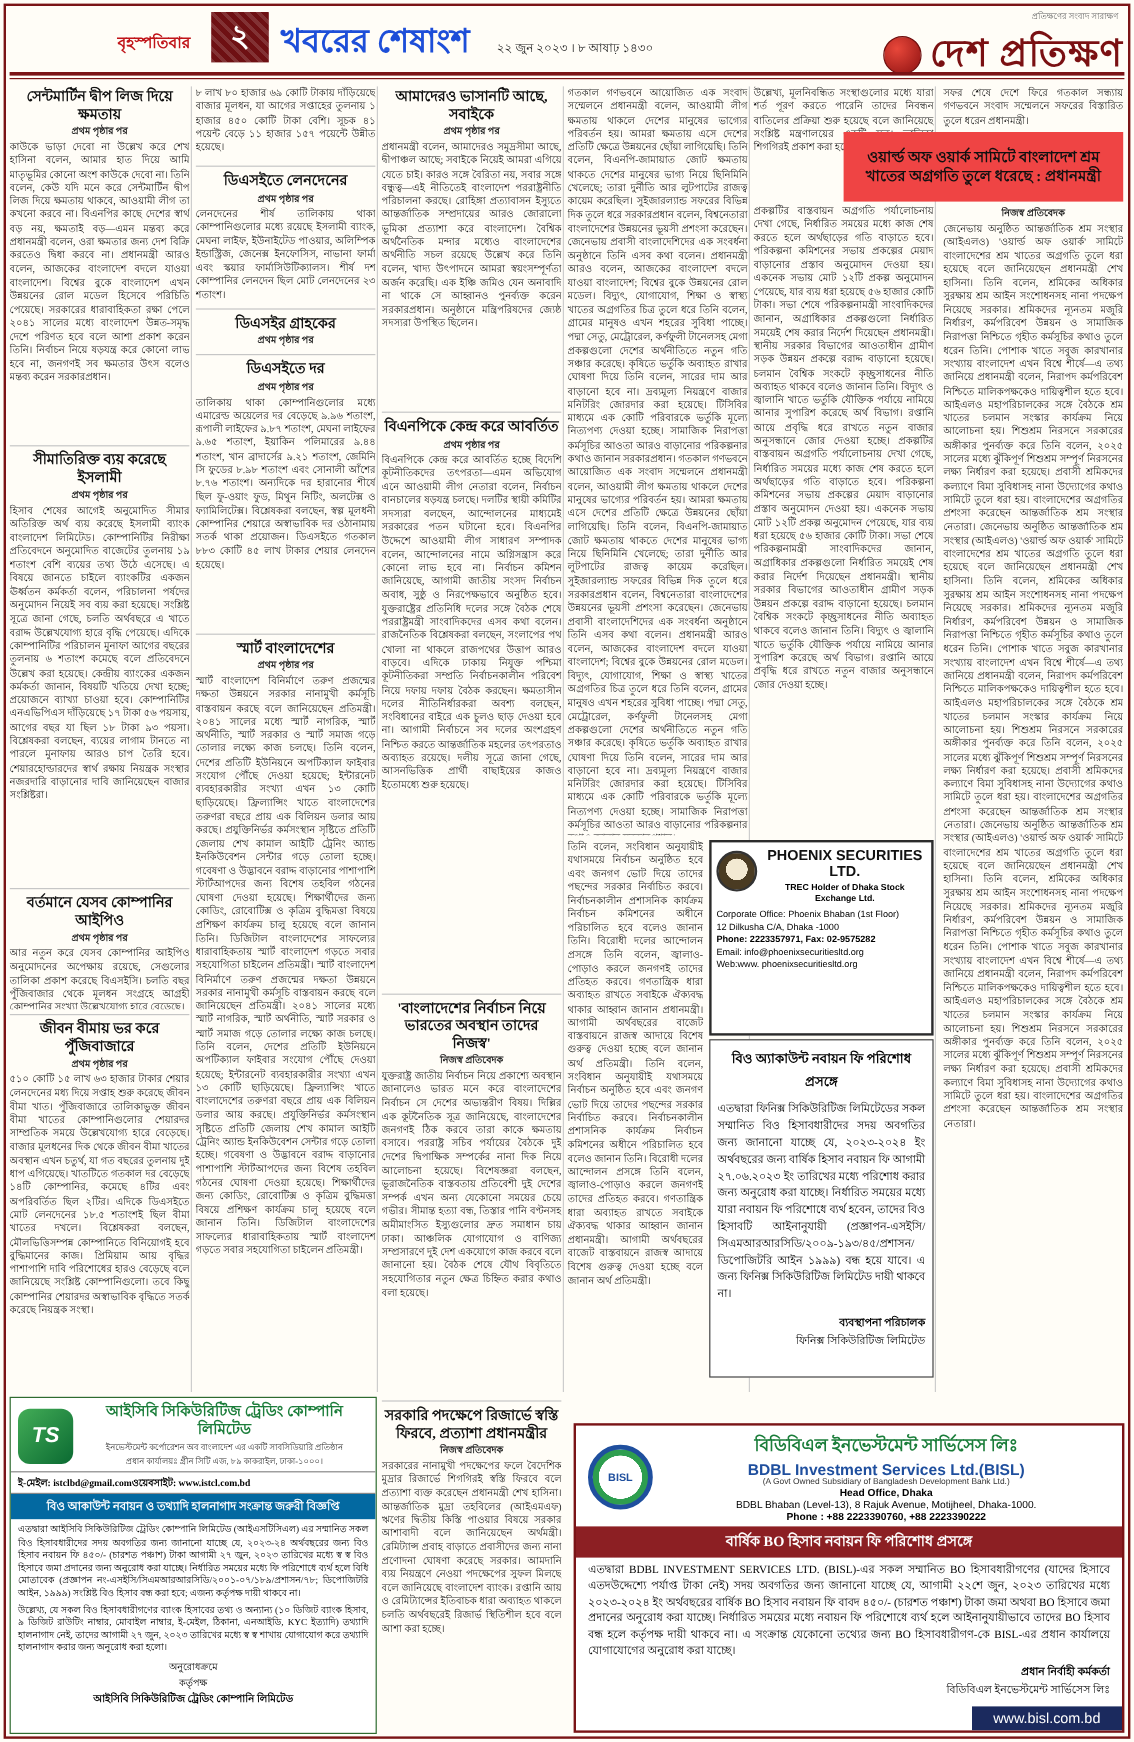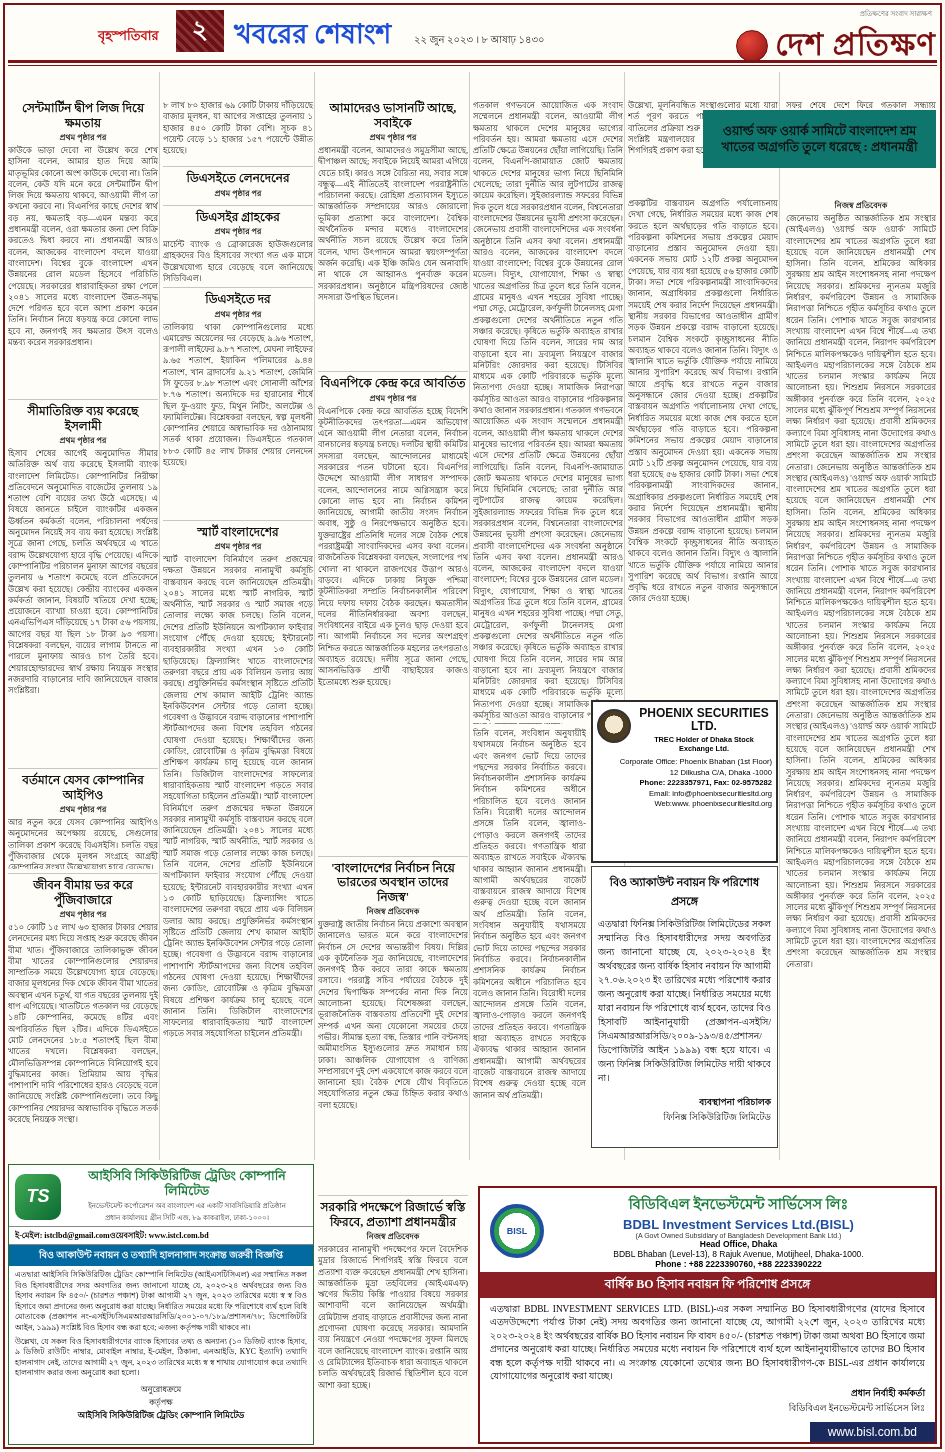--- a/index.html
+++ b/index.html
@@ -1,21 +1,21 @@
 <!DOCTYPE html>
 <html><head>
 <meta charset="utf-8">
 <style>
   *{margin:0;padding:0;box-sizing:border-box;}
   html,body{background:#e9e9e9;}
   body{font-family:"Liberation Serif", serif;}
   .page{position:relative;width:945px;height:1452px;background:#fffdf7;margin:0 auto;overflow:hidden;}
   .frame{position:absolute;inset:3px;border:2px solid #7a1416;}
   .abs{position:absolute;}
-  .col{position:absolute;overflow:hidden;margin-top:28px;}
+  .col{position:absolute;overflow:hidden;}
   .art{margin-bottom:4px;}
   .art + .art{border-top:1px solid #c6c6c6;padding-top:3px;}
   .head{font-weight:700;text-align:center;font-size:12px;line-height:14.5px;color:#101010;padding:1px 2px 2px;}
   .kick{font-weight:700;text-align:center;font-size:8px;line-height:11px;padding-bottom:2px;color:#222;}
   .bodytxt{font-size:8.3px;line-height:11.3px;text-align:justify;overflow:hidden;color:#1c1c1c;}
   .vr{position:absolute;width:1px;background:#cdcdcd;}
   .adbox{position:absolute;background:#fff;overflow:hidden;}
   .sans{font-family:"Liberation Sans", sans-serif;}
   .band{color:#fff;font-weight:700;text-align:center;}
 </style>
@@ -69,25 +69,25 @@
     </div>
   </div>
 
   <div class="col" style="left:163px;top:72px;width:150px;height:1088px;">
     <div class="art">
       <div class="bodytxt" style="height:62px;">৮ লাখ ৮০ হাজার ৬৯ কোটি টাকায় দাঁড়িয়েছে বাজার মূলধন, যা আগের সপ্তাহের তুলনায় ১ হাজার ৪৫০ কোটি টাকা বেশি। সূচক ৪১ পয়েন্ট বেড়ে ১১ হাজার ১৫৭ পয়েন্টে উন্নীত হয়েছে।</div>
     </div>
     <div class="art">
       <div class="head">ডিএসইতে লেনদেনের</div>
       <div class="kick">প্রথম পৃষ্ঠার পর</div>
+      <div class="bodytxt" style="height:80px;">লেনদেনের শীর্ষ তালিকায় থাকা কোম্পানিগুলোর মধ্যে রয়েছে ইসলামী ব্যাংক, মেঘনা লাইফ, ইউনাইটেড পাওয়ার, অলিম্পিক ইন্ডাস্ট্রিজ, জেনেক্স ইনফোসিস, নাভানা ফার্মা এবং স্কয়ার ফার্মাসিউটিক্যালস। শীর্ষ দশ কোম্পানির লেনদেন ছিল মোট লেনদেনের ২৩ শতাংশ।</div>
     </div>
     <div class="art">
       <div class="head">ডিএসইর গ্রাহকের</div>
       <div class="kick">প্রথম পৃষ্ঠার পর</div>
-      <div class="bodytxt" style="height:44px;">মার্চেন্ট ব্যাংক ও ব্রোকারেজ হাউজগুলোর গ্রাহকদের বিও হিসাবের সংখ্যা গত এক মাসে উল্লেখযোগ্য হারে বেড়েছে বলে জানিয়েছে সিডিবিএল।</div>
     </div>
     <div class="art">
       <div class="head">ডিএসইতে দর</div>
       <div class="kick">প্রথম পৃষ্ঠার পর</div>
       <div class="bodytxt" style="height:194px;">তালিকায় থাকা কোম্পানিগুলোর মধ্যে এমারেল্ড অয়েলের দর বেড়েছে ৯.৯৬ শতাংশ, রূপালী লাইফের ৯.৮৭ শতাংশ, মেঘনা লাইফের ৯.৬৫ শতাংশ, ইয়াকিন পলিমারের ৯.৪৪ শতাংশ, খান ব্রাদার্সের ৯.২১ শতাংশ, জেমিনি সি ফুডের ৮.৯৮ শতাংশ এবং সোনালী আঁশের ৮.৭৬ শতাংশ। অন্যদিকে দর হারানোর শীর্ষে ছিল ফু-ওয়াং ফুড, মিথুন নিটিং, অলটেক্স ও ফ্যামিলিটেক্স। বিশ্লেষকরা বলছেন, স্বল্প মূলধনী কোম্পানির শেয়ারে অস্বাভাবিক দর ওঠানামায় সতর্ক থাকা প্রয়োজন। ডিএসইতে গতকাল ৮৮৩ কোটি ৪৫ লাখ টাকার শেয়ার লেনদেন হয়েছে।</div>
     </div>
     <div class="art">
       <div class="head">স্মার্ট বাংলাদেশের</div>
       <div class="kick">প্রথম পৃষ্ঠার পর</div>
       <div class="bodytxt" style="height:560px;">স্মার্ট বাংলাদেশ বিনির্মাণে তরুণ প্রজন্মের দক্ষতা উন্নয়নে সরকার নানামুখী কর্মসূচি বাস্তবায়ন করছে বলে জানিয়েছেন প্রতিমন্ত্রী। ২০৪১ সালের মধ্যে স্মার্ট নাগরিক, স্মার্ট অর্থনীতি, স্মার্ট সরকার ও স্মার্ট সমাজ গড়ে তোলার লক্ষ্যে কাজ চলছে। তিনি বলেন, দেশের প্রতিটি ইউনিয়নে অপটিক্যাল ফাইবার সংযোগ পৌঁছে দেওয়া হয়েছে; ইন্টারনেট ব্যবহারকারীর সংখ্যা এখন ১৩ কোটি ছাড়িয়েছে। ফ্রিল্যান্সিং খাতে বাংলাদেশের তরুণরা বছরে প্রায় এক বিলিয়ন ডলার আয় করছে। প্রযুক্তিনির্ভর কর্মসংস্থান সৃষ্টিতে প্রতিটি জেলায় শেখ কামাল আইটি ট্রেনিং অ্যান্ড ইনকিউবেশন সেন্টার গড়ে তোলা হচ্ছে। গবেষণা ও উদ্ভাবনে বরাদ্দ বাড়ানোর পাশাপাশি স্টার্টআপদের জন্য বিশেষ তহবিল গঠনের ঘোষণা দেওয়া হয়েছে। শিক্ষার্থীদের জন্য কোডিং, রোবোটিক্স ও কৃত্রিম বুদ্ধিমত্তা বিষয়ে প্রশিক্ষণ কার্যক্রম চালু হয়েছে বলে জানান তিনি। ডিজিটাল বাংলাদেশের সাফল্যের ধারাবাহিকতায় স্মার্ট বাংলাদেশ গড়তে সবার সহযোগিতা চাইলেন প্রতিমন্ত্রী। স্মার্ট বাংলাদেশ বিনির্মাণে তরুণ প্রজন্মের দক্ষতা উন্নয়নে সরকার নানামুখী কর্মসূচি বাস্তবায়ন করছে বলে জানিয়েছেন প্রতিমন্ত্রী। ২০৪১ সালের মধ্যে স্মার্ট নাগরিক, স্মার্ট অর্থনীতি, স্মার্ট সরকার ও স্মার্ট সমাজ গড়ে তোলার লক্ষ্যে কাজ চলছে। তিনি বলেন, দেশের প্রতিটি ইউনিয়নে অপটিক্যাল ফাইবার সংযোগ পৌঁছে দেওয়া হয়েছে; ইন্টারনেট ব্যবহারকারীর সংখ্যা এখন ১৩ কোটি ছাড়িয়েছে। ফ্রিল্যান্সিং খাতে বাংলাদেশের তরুণরা বছরে প্রায় এক বিলিয়ন ডলার আয় করছে। প্রযুক্তিনির্ভর কর্মসংস্থান সৃষ্টিতে প্রতিটি জেলায় শেখ কামাল আইটি ট্রেনিং অ্যান্ড ইনকিউবেশন সেন্টার গড়ে তোলা হচ্ছে। গবেষণা ও উদ্ভাবনে বরাদ্দ বাড়ানোর পাশাপাশি স্টার্টআপদের জন্য বিশেষ তহবিল গঠনের ঘোষণা দেওয়া হয়েছে। শিক্ষার্থীদের জন্য কোডিং, রোবোটিক্স ও কৃত্রিম বুদ্ধিমত্তা বিষয়ে প্রশিক্ষণ কার্যক্রম চালু হয়েছে বলে জানান তিনি। ডিজিটাল বাংলাদেশের সাফল্যের ধারাবাহিকতায় স্মার্ট বাংলাদেশ গড়তে সবার সহযোগিতা চাইলেন প্রতিমন্ত্রী।</div>
@@ -127,37 +127,37 @@
   <div class="col" style="left:628px;top:72px;width:150px;height:94px;">
     <div class="bodytxt" style="height:94px;">উল্লেখ্য, মূলনিবন্ধিত সংস্থাগুলোর মধ্যে যারা শর্ত পূরণ করতে পারেনি তাদের নিবন্ধন বাতিলের প্রক্রিয়া শুরু হয়েছে বলে জানিয়েছে সংশ্লিষ্ট মন্ত্রণালয়ের একটি সূত্র। তালিকা শিগগিরই প্রকাশ করা হবে।</div>
   </div>
   <div class="col" style="left:628px;top:170px;width:150px;height:528px;">
     <div class="bodytxt" style="height:528px;">প্রকল্পটির বাস্তবায়ন অগ্রগতি পর্যালোচনায় দেখা গেছে, নির্ধারিত সময়ের মধ্যে কাজ শেষ করতে হলে অর্থছাড়ের গতি বাড়াতে হবে। পরিকল্পনা কমিশনের সভায় প্রকল্পের মেয়াদ বাড়ানোর প্রস্তাব অনুমোদন দেওয়া হয়। একনেক সভায় মোট ১২টি প্রকল্প অনুমোদন পেয়েছে, যার ব্যয় ধরা হয়েছে ৫৬ হাজার কোটি টাকা। সভা শেষে পরিকল্পনামন্ত্রী সাংবাদিকদের জানান, অগ্রাধিকার প্রকল্পগুলো নির্ধারিত সময়েই শেষ করার নির্দেশ দিয়েছেন প্রধানমন্ত্রী। স্থানীয় সরকার বিভাগের আওতাধীন গ্রামীণ সড়ক উন্নয়ন প্রকল্পে বরাদ্দ বাড়ানো হয়েছে। চলমান বৈশ্বিক সংকটে কৃচ্ছ্রসাধনের নীতি অব্যাহত থাকবে বলেও জানান তিনি। বিদ্যুৎ ও জ্বালানি খাতে ভর্তুকি যৌক্তিক পর্যায়ে নামিয়ে আনার সুপারিশ করেছে অর্থ বিভাগ। রপ্তানি আয়ে প্রবৃদ্ধি ধরে রাখতে নতুন বাজার অনুসন্ধানে জোর দেওয়া হচ্ছে। প্রকল্পটির বাস্তবায়ন অগ্রগতি পর্যালোচনায় দেখা গেছে, নির্ধারিত সময়ের মধ্যে কাজ শেষ করতে হলে অর্থছাড়ের গতি বাড়াতে হবে। পরিকল্পনা কমিশনের সভায় প্রকল্পের মেয়াদ বাড়ানোর প্রস্তাব অনুমোদন দেওয়া হয়। একনেক সভায় মোট ১২টি প্রকল্প অনুমোদন পেয়েছে, যার ব্যয় ধরা হয়েছে ৫৬ হাজার কোটি টাকা। সভা শেষে পরিকল্পনামন্ত্রী সাংবাদিকদের জানান, অগ্রাধিকার প্রকল্পগুলো নির্ধারিত সময়েই শেষ করার নির্দেশ দিয়েছেন প্রধানমন্ত্রী। স্থানীয় সরকার বিভাগের আওতাধীন গ্রামীণ সড়ক উন্নয়ন প্রকল্পে বরাদ্দ বাড়ানো হয়েছে। চলমান বৈশ্বিক সংকটে কৃচ্ছ্রসাধনের নীতি অব্যাহত থাকবে বলেও জানান তিনি। বিদ্যুৎ ও জ্বালানি খাতে ভর্তুকি যৌক্তিক পর্যায়ে নামিয়ে আনার সুপারিশ করেছে অর্থ বিভাগ। রপ্তানি আয়ে প্রবৃদ্ধি ধরে রাখতে নতুন বাজার অনুসন্ধানে জোর দেওয়া হচ্ছে।</div>
   </div>
 
   <div class="col" style="left:786px;top:72px;width:150px;height:36px;">
     <div class="bodytxt" style="height:36px;">সফর শেষে দেশে ফিরে গতকাল সন্ধ্যায় গণভবনে সংবাদ সম্মেলনে সফরের বিস্তারিত তুলে ধরেন প্রধানমন্ত্রী।</div>
   </div>
-  <div class="abs" style="left:703px;top:110px;width:233px;height:58px;background:#0f766e;display:flex;align-items:center;">
+  <div class="abs" style="left:703px;top:110px;width:233px;height:58px;background:#ef4444;display:flex;align-items:center;">
     <div class="head" style="font-size:12.5px;line-height:16px;width:100%;">ওয়ার্ল্ড অফ ওয়ার্ক সামিটে বাংলাদেশ শ্রম খাতের অগ্রগতি তুলে ধরেছে : প্রধানমন্ত্রী</div>
   </div>
   <div class="col" style="left:786px;top:172px;width:150px;height:1010px;">
     <div class="kick">নিজস্ব প্রতিবেদক</div>
     <div class="bodytxt" style="height:994px;">জেনেভায় অনুষ্ঠিত আন্তর্জাতিক শ্রম সংস্থার (আইএলও) 'ওয়ার্ল্ড অফ ওয়ার্ক' সামিটে বাংলাদেশের শ্রম খাতের অগ্রগতি তুলে ধরা হয়েছে বলে জানিয়েছেন প্রধানমন্ত্রী শেখ হাসিনা। তিনি বলেন, শ্রমিকের অধিকার সুরক্ষায় শ্রম আইন সংশোধনসহ নানা পদক্ষেপ নিয়েছে সরকার। শ্রমিকদের ন্যূনতম মজুরি নির্ধারণ, কর্মপরিবেশ উন্নয়ন ও সামাজিক নিরাপত্তা নিশ্চিতে গৃহীত কর্মসূচির কথাও তুলে ধরেন তিনি। পোশাক খাতে সবুজ কারখানার সংখ্যায় বাংলাদেশ এখন বিশ্বে শীর্ষে—এ তথ্য জানিয়ে প্রধানমন্ত্রী বলেন, নিরাপদ কর্মপরিবেশ নিশ্চিতে মালিকপক্ষকেও দায়িত্বশীল হতে হবে। আইএলও মহাপরিচালকের সঙ্গে বৈঠকে শ্রম খাতের চলমান সংস্কার কার্যক্রম নিয়ে আলোচনা হয়। শিশুশ্রম নিরসনে সরকারের অঙ্গীকার পুনর্ব্যক্ত করে তিনি বলেন, ২০২৫ সালের মধ্যে ঝুঁকিপূর্ণ শিশুশ্রম সম্পূর্ণ নিরসনের লক্ষ্য নির্ধারণ করা হয়েছে। প্রবাসী শ্রমিকদের কল্যাণে বিমা সুবিধাসহ নানা উদ্যোগের কথাও সামিটে তুলে ধরা হয়। বাংলাদেশের অগ্রগতির প্রশংসা করেছেন আন্তর্জাতিক শ্রম সংস্থার নেতারা। জেনেভায় অনুষ্ঠিত আন্তর্জাতিক শ্রম সংস্থার (আইএলও) 'ওয়ার্ল্ড অফ ওয়ার্ক' সামিটে বাংলাদেশের শ্রম খাতের অগ্রগতি তুলে ধরা হয়েছে বলে জানিয়েছেন প্রধানমন্ত্রী শেখ হাসিনা। তিনি বলেন, শ্রমিকের অধিকার সুরক্ষায় শ্রম আইন সংশোধনসহ নানা পদক্ষেপ নিয়েছে সরকার। শ্রমিকদের ন্যূনতম মজুরি নির্ধারণ, কর্মপরিবেশ উন্নয়ন ও সামাজিক নিরাপত্তা নিশ্চিতে গৃহীত কর্মসূচির কথাও তুলে ধরেন তিনি। পোশাক খাতে সবুজ কারখানার সংখ্যায় বাংলাদেশ এখন বিশ্বে শীর্ষে—এ তথ্য জানিয়ে প্রধানমন্ত্রী বলেন, নিরাপদ কর্মপরিবেশ নিশ্চিতে মালিকপক্ষকেও দায়িত্বশীল হতে হবে। আইএলও মহাপরিচালকের সঙ্গে বৈঠকে শ্রম খাতের চলমান সংস্কার কার্যক্রম নিয়ে আলোচনা হয়। শিশুশ্রম নিরসনে সরকারের অঙ্গীকার পুনর্ব্যক্ত করে তিনি বলেন, ২০২৫ সালের মধ্যে ঝুঁকিপূর্ণ শিশুশ্রম সম্পূর্ণ নিরসনের লক্ষ্য নির্ধারণ করা হয়েছে। প্রবাসী শ্রমিকদের কল্যাণে বিমা সুবিধাসহ নানা উদ্যোগের কথাও সামিটে তুলে ধরা হয়। বাংলাদেশের অগ্রগতির প্রশংসা করেছেন আন্তর্জাতিক শ্রম সংস্থার নেতারা। জেনেভায় অনুষ্ঠিত আন্তর্জাতিক শ্রম সংস্থার (আইএলও) 'ওয়ার্ল্ড অফ ওয়ার্ক' সামিটে বাংলাদেশের শ্রম খাতের অগ্রগতি তুলে ধরা হয়েছে বলে জানিয়েছেন প্রধানমন্ত্রী শেখ হাসিনা। তিনি বলেন, শ্রমিকের অধিকার সুরক্ষায় শ্রম আইন সংশোধনসহ নানা পদক্ষেপ নিয়েছে সরকার। শ্রমিকদের ন্যূনতম মজুরি নির্ধারণ, কর্মপরিবেশ উন্নয়ন ও সামাজিক নিরাপত্তা নিশ্চিতে গৃহীত কর্মসূচির কথাও তুলে ধরেন তিনি। পোশাক খাতে সবুজ কারখানার সংখ্যায় বাংলাদেশ এখন বিশ্বে শীর্ষে—এ তথ্য জানিয়ে প্রধানমন্ত্রী বলেন, নিরাপদ কর্মপরিবেশ নিশ্চিতে মালিকপক্ষকেও দায়িত্বশীল হতে হবে। আইএলও মহাপরিচালকের সঙ্গে বৈঠকে শ্রম খাতের চলমান সংস্কার কার্যক্রম নিয়ে আলোচনা হয়। শিশুশ্রম নিরসনে সরকারের অঙ্গীকার পুনর্ব্যক্ত করে তিনি বলেন, ২০২৫ সালের মধ্যে ঝুঁকিপূর্ণ শিশুশ্রম সম্পূর্ণ নিরসনের লক্ষ্য নির্ধারণ করা হয়েছে। প্রবাসী শ্রমিকদের কল্যাণে বিমা সুবিধাসহ নানা উদ্যোগের কথাও সামিটে তুলে ধরা হয়। বাংলাদেশের অগ্রগতির প্রশংসা করেছেন আন্তর্জাতিক শ্রম সংস্থার নেতারা।</div>
   </div>
 
   <div class="adbox sans" style="left:591px;top:700px;width:187px;height:163px;border:2px solid #2b2b2b;padding:5px 4px;">
     <div style="display:flex;gap:5px;align-items:flex-start;">
       <span style="flex:0 0 34px;width:34px;height:34px;border-radius:50%;border:2px solid #333;background:radial-gradient(circle at 50% 45%,#f3e9d2 0 40%,#4a3b22 41%);display:inline-block;margin-top:2px;"></span>
       <div style="flex:1;text-align:center;">
         <div style="font-size:12px;font-weight:700;line-height:13px;color:#111;">PHOENIX SECURITIES LTD.</div>
         <div style="font-size:7.3px;font-weight:700;margin-top:2px;">TREC Holder of Dhaka Stock Exchange Ltd.</div>
       </div>
     </div>
-    <div style="text-align:right;margin-top:4px;">
+    <div style="text-align:left;margin-top:4px;">
       <div style="font-size:7.6px;line-height:10.5px;">Corporate Office: Phoenix Bhaban (1st Floor)</div>
       <div style="font-size:7.6px;line-height:10.5px;">12 Dilkusha C/A, Dhaka -1000</div>
       <div style="font-size:7.6px;line-height:10.5px;font-weight:700;">Phone: 2223357971, Fax: 02-9575282</div>
       <div style="font-size:7.6px;line-height:10.5px;">Email: info@phoenixsecuritiesltd.org</div>
       <div style="font-size:7.6px;line-height:10.5px;">Web:www. phoenixsecuritiesltd.org</div>
     </div>
   </div>
 
   <div class="adbox" style="left:591px;top:866px;width:187px;height:282px;border:1.5px solid #444;padding:7px 6px;">
     <div style="font-size:11px;font-weight:700;text-align:center;padding-bottom:5px;">বিও অ্যাকাউন্ট নবায়ন ফি পরিশোধ প্রসঙ্গে</div>

